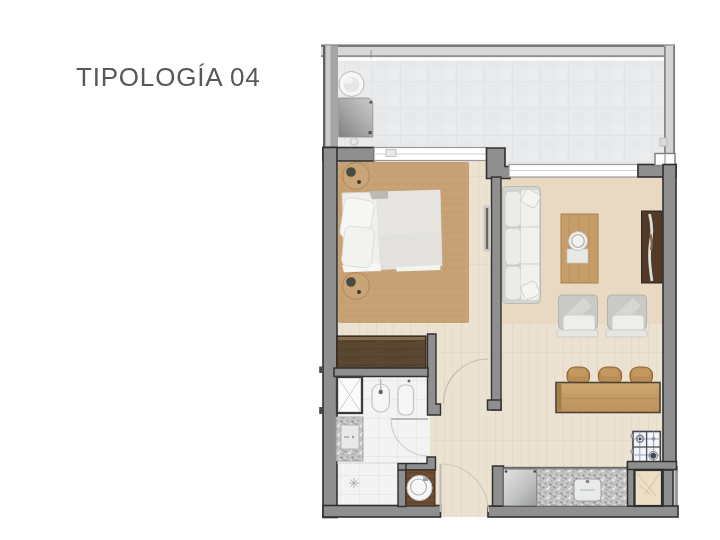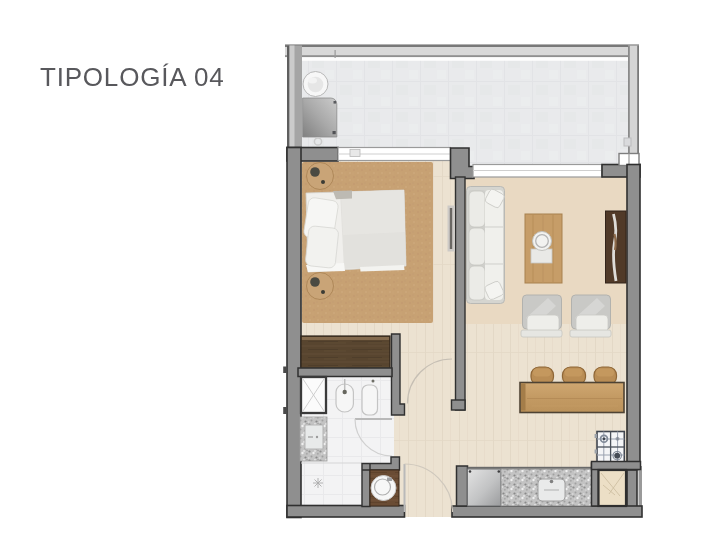--- a/index.html
+++ b/index.html
@@ -1,16 +1,16 @@
 <!DOCTYPE html>
 <html><head>
 <meta charset="utf-8">
 <style>
   html,body{margin:0;padding:0;background:#ffffff;width:720px;height:540px;overflow:hidden;}
-  .wrap{position:relative;width:625px;height:540px;font-family:"Liberation Sans",sans-serif;}
+  .wrap{position:relative;width:625px;height:540px;font-family:"Liberation Sans",sans-serif;margin-left:36px;}
   svg{position:absolute;left:0;top:0;}
 </style>
 </head>
 <body>
 <div class="wrap">
 <svg width="720" height="540" viewBox="0 0 720 540">
 <defs>
 
   <pattern id="tileT" width="28" height="27" patternUnits="userSpaceOnUse">
     <rect width="28" height="27" fill="#e9eaec"></rect>

